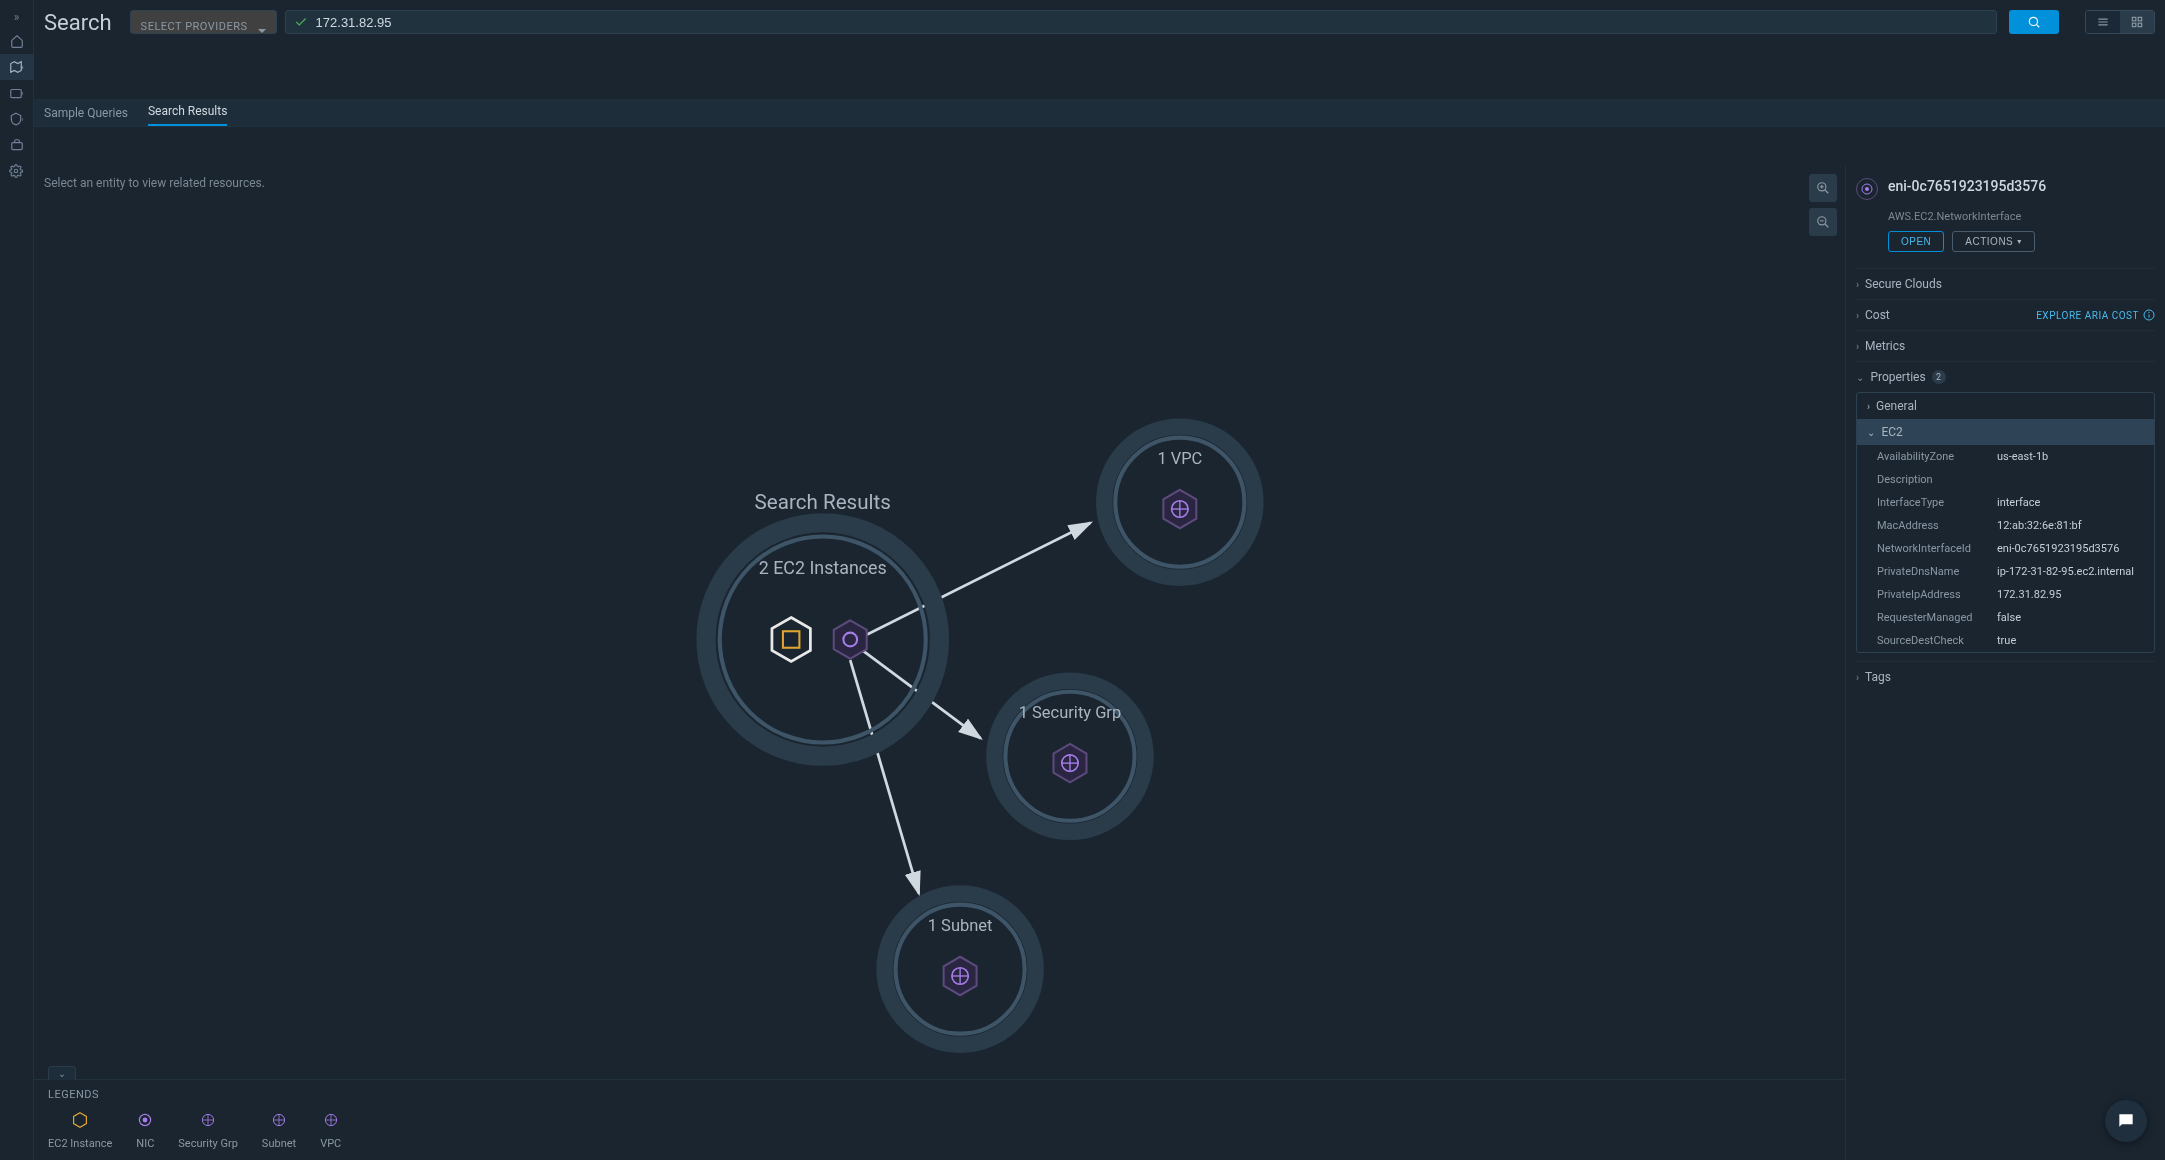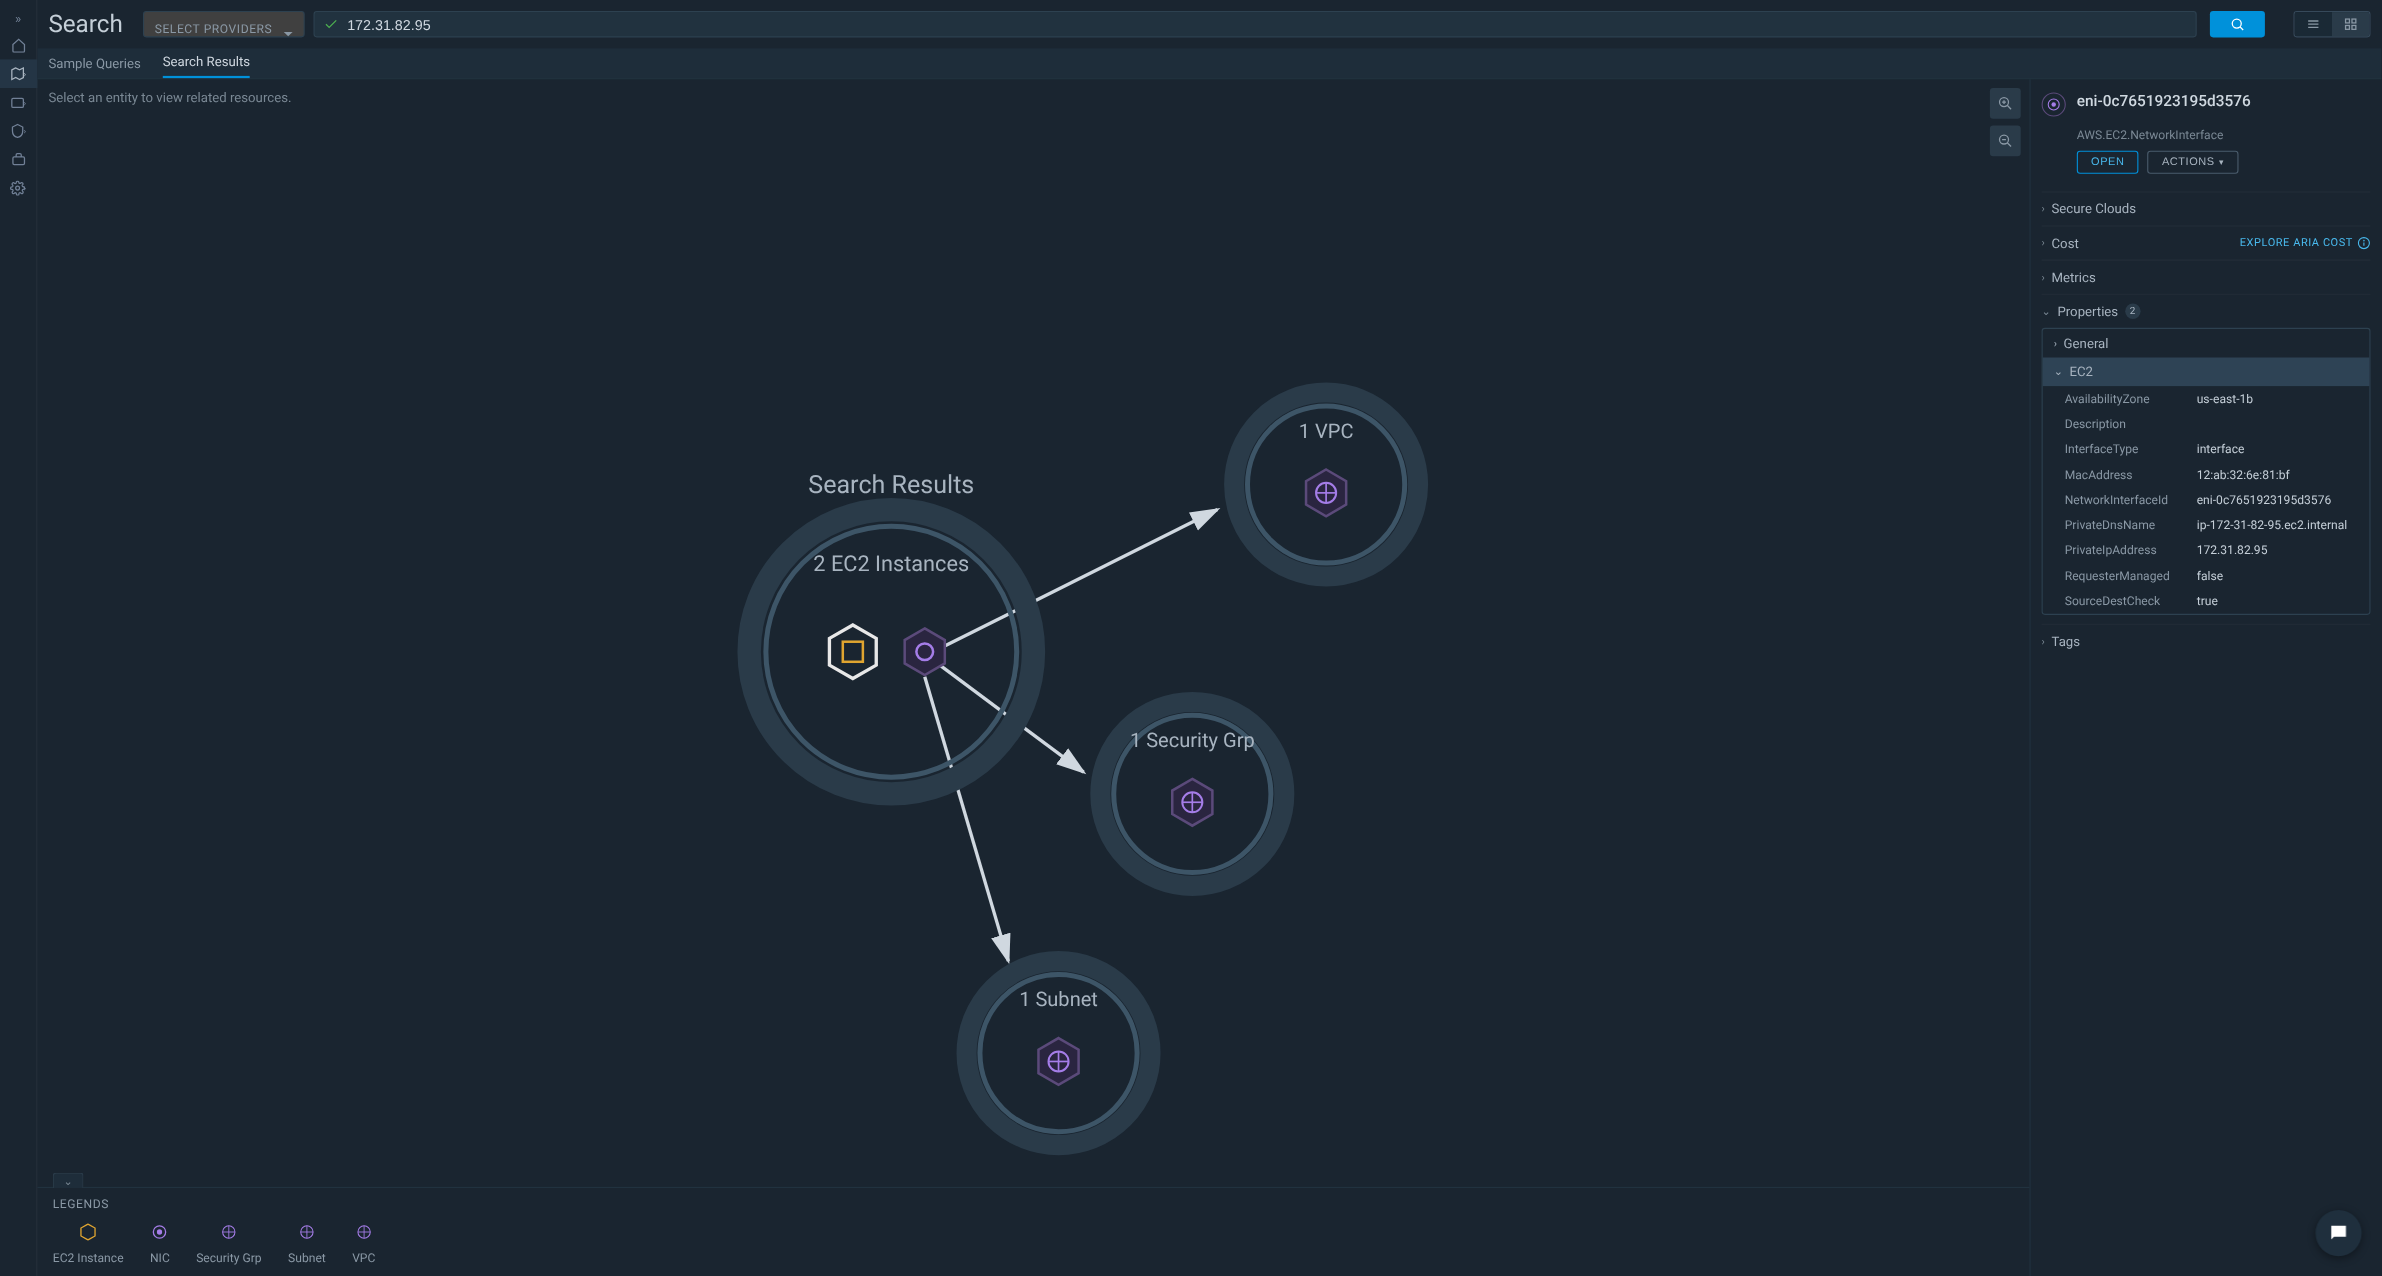--- a/index.html
+++ b/index.html
@@ -27,21 +27,21 @@
   align-items: center;
   justify-content: center;
   color: #718096;
   cursor: pointer;
   font-size: 12px;
 }
 .sidenav .nav-item.active { background: #243545; color: #a8b4c0; }
 .sidenav .nav-item svg { width: 14px; height: 14px; }
 .sidenav .expand-btn { height: 22px; }
 
-.main { flex: 1; display: flex; flex-direction: column; min-width: 0; }
+.main { flex: 1; display: flex; flex-direction: column; min-width: 0; gap: 39px; }
 
 .topbar {
   height: 44px;
   display: flex;
   align-items: center;
   padding: 0 10px;
   gap: 8px;
 }
 .page-title { color: #c5cfd8; font-size: 22px; font-weight: 400; margin-right: 10px; }
 .provider-select {
@@ -121,20 +121,21 @@
 .view-toggle svg { width: 14px; height: 14px; }
 
 .tabbar {
   height: 28px;
   display: flex;
   align-items: flex-end;
   padding: 0 10px;
   border-bottom: 1px solid #21323f;
   gap: 20px;
   background: #1e2d3a;
+  margin-top: 16px;
 }
 .tab {
   color: #8a98a5;
   font-size: 12px;
   padding-bottom: 6px;
   cursor: pointer;
 }
 .tab.active { color: #d0d8e0; border-bottom: 2px solid #0091da; }
 
 .content { flex: 1; display: flex; min-height: 0; }

